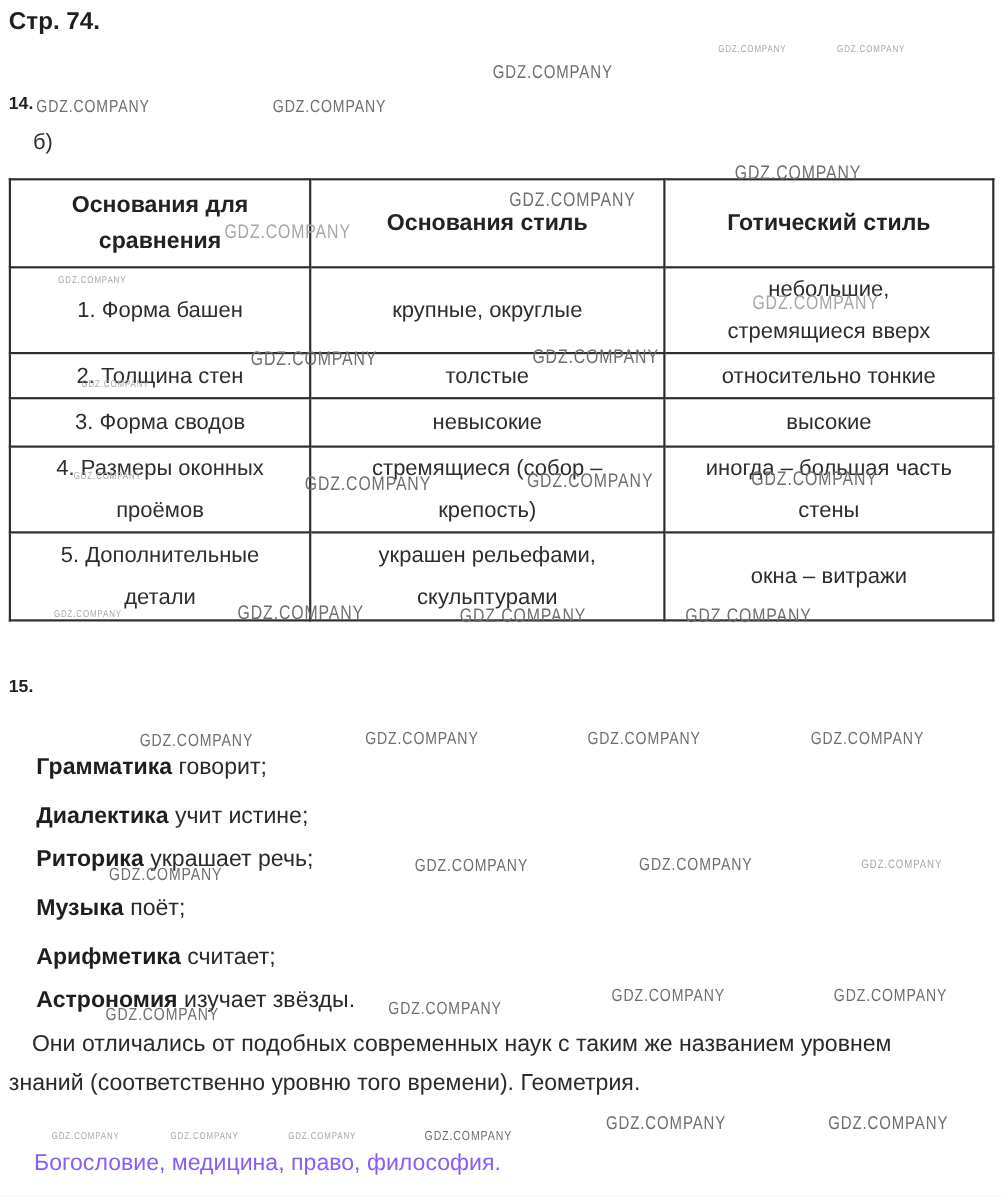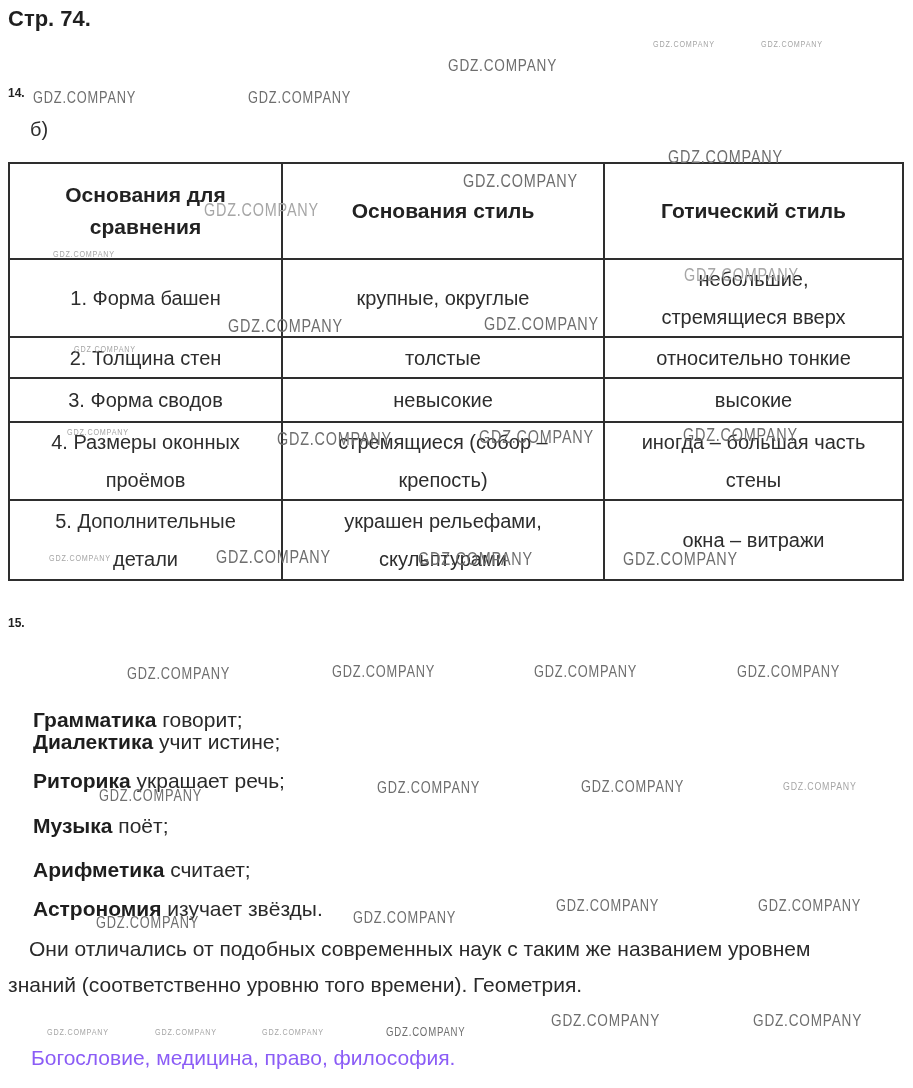--- a/index.html
+++ b/index.html
@@ -6,39 +6,39 @@
   .page{
     position:relative;
     width:913px;height:1088px;
     background:#ffffff;
     overflow:hidden;
     font-family:"Liberation Sans","DejaVu Sans",sans-serif;
     color:#2a2a2a;
   }
   .abs{position:absolute;white-space:nowrap;}
   .page-hdr{left:8px;top:6px;font-size:22px;font-weight:bold;color:#1f1f1f;}
-  .task-num{font-size:12px;font-weight:bold;color:#1f1f1f;}
+  .task-num{font-size:16px;font-weight:bold;color:#1f1f1f;}
   .n14{left:8px;top:86px;}
   .n15{left:8px;top:616px;}
   .sub-label{left:30px;top:118px;font-size:20px;color:#2d2d2d;}
 
   table.cmp{
     position:absolute;left:8px;top:162px;
     width:894px;border-collapse:collapse;table-layout:fixed;
   }
   table.cmp td,table.cmp th{
     border:2px solid #2e2e2e;
     text-align:center;vertical-align:middle;
     padding:0 4px;overflow:visible;
   }
   table.cmp th{font-size:21px;font-weight:bold;color:#222;}
   table.cmp td{font-size:20px;font-weight:normal;color:#2d2d2d;}
   .cell-line{display:block;line-height:38px;}
   th .cell-line{line-height:32px;}
-  tr.r-head{height:96px;}
+  tr.r-head{height:80px;}
   tr.r1{height:78px;}
   tr.r2{height:41px;}
   tr.r3{height:44px;}
   tr.r4{height:75px;}
   tr.r5{height:80px;}
 
   .subject{font-size:21px;color:#2a2a2a;left:33px;line-height:24px;}
   .subject b{color:#1e1e1e;}
   .para-line{font-size:21px;color:#2a2a2a;line-height:24px;text-align:right;}
   .closing{left:31px;top:1046px;font-size:21px;color:#8b5cf6;}
@@ -142,21 +142,21 @@
         </td>
         <td>
             <span class="cell-line">окна – витражи</span>
           </td>
       </tr>
     </tbody>
   </table>
 
   <div class="abs task-num n15">15.</div>
 
-  <div class="abs subject" style="top:708px"><b>Грамматика</b><span> говорит;</span></div>
+  <div class="abs subject" style="top:686px"><b>Грамматика</b><span> говорит;</span></div>
   <div class="abs subject" style="top:730px"><b>Диалектика</b><span> учит истине;</span></div>
   <div class="abs subject" style="top:769px"><b>Риторика</b><span> украшает речь;</span></div>
   <div class="abs subject" style="top:814px"><b>Музыка</b><span> поёт;</span></div>
   <div class="abs subject" style="top:858px"><b>Арифметика</b><span> считает;</span></div>
   <div class="abs subject" style="top:897px"><b>Астрономия</b><span> изучает звёзды.</span></div>
 
   <div class="abs para-line" style="left:29px;top:937px">Они отличались от подобных современных наук с таким же названием уровнем</div>
   <div class="abs para-line" style="left:8px;top:973px">знаний (соответственно уровню того времени). Геометрия.</div>
 
   <div class="abs closing">Богословие, медицина, право, философия.</div>

